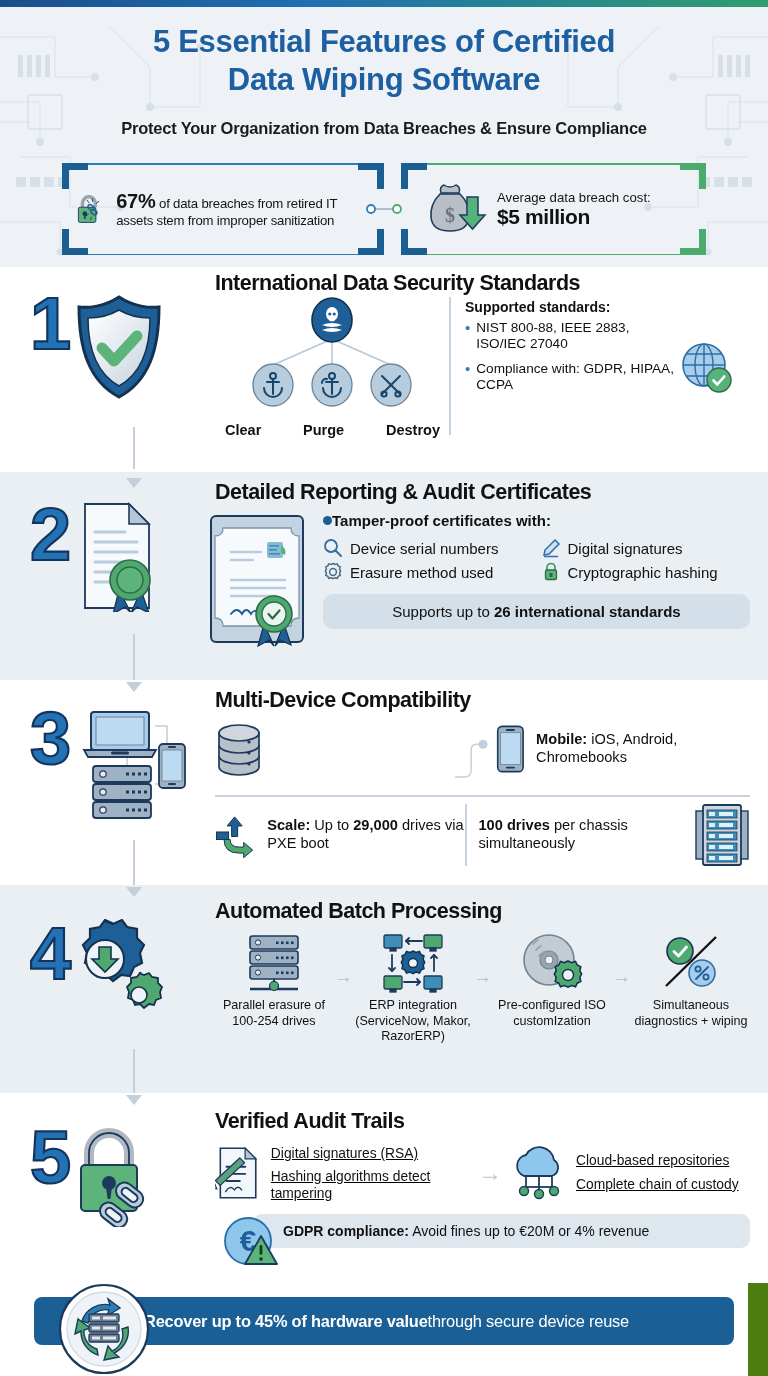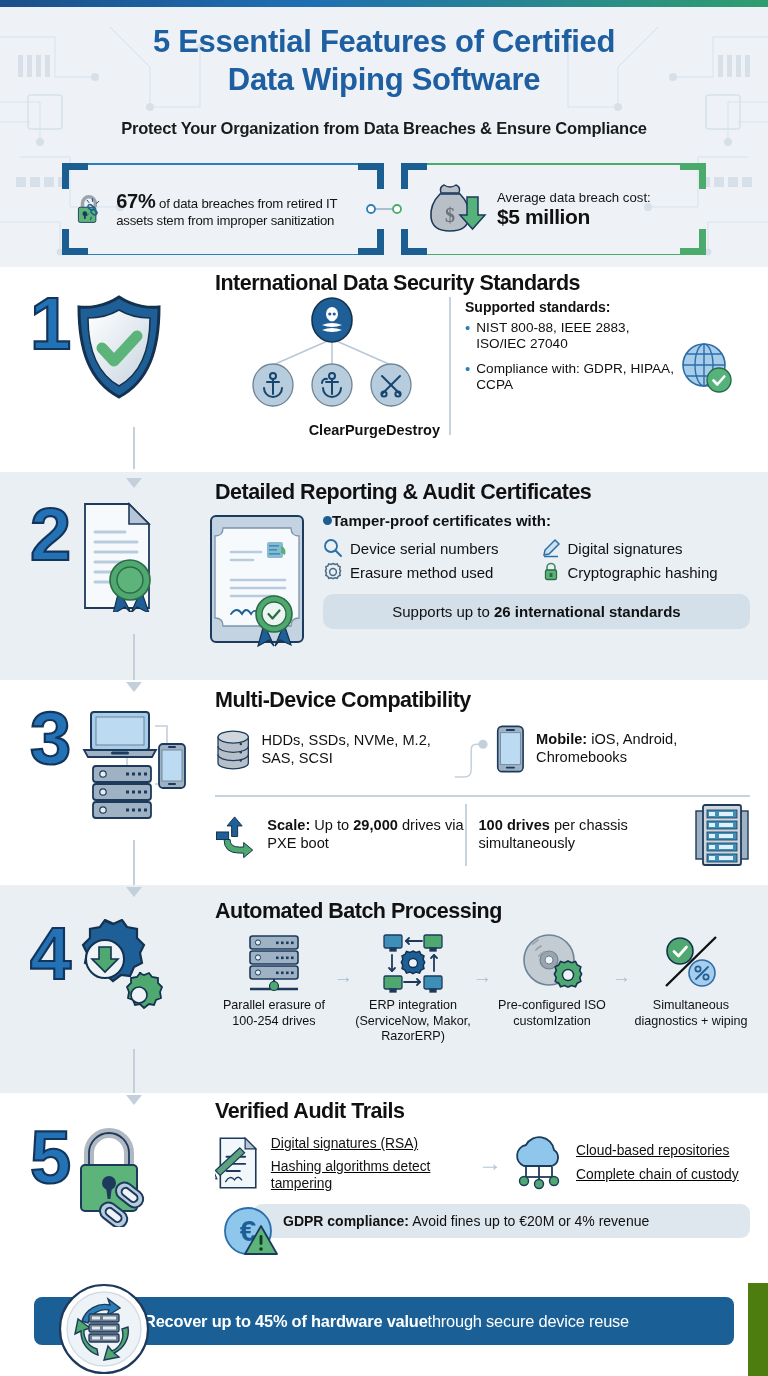--- a/index.html
+++ b/index.html
@@ -349,21 +349,21 @@
         <g>
           <ellipse cx="166" cy="90" rx="20" ry="21" fill="#b7ccdd" stroke="#6d8496" stroke-width="1.3"></ellipse>
           <g stroke="#16456e" stroke-width="2" fill="none" stroke-linecap="round" transform="translate(166,90)">
             <line x1="-9" y1="-9" x2="9" y2="9"></line>
               <line x1="9" y1="-9" x2="-9" y2="9"></line>
             <circle cx="-7" cy="9" r="2.6"></circle>
               <circle cx="7" cy="9" r="2.6"></circle>
           </g>
         </g>
       </svg>
-      <div style="position:absolute; left:10px; top:155px; width:215px; display:flex; justify-content:flex-end">
+      <div style="position:absolute; left:10px; top:155px; width:215px; display:flex; justify-content:space-between">
         <div class="node-lab">Clear</div>
         <div class="node-lab">Purge</div>
         <div class="node-lab">Destroy</div>
       </div>
 
       <div class="vdiv" style="left:234px; top:30px; height:138px"></div>
 
       <div class="std-block">
         <div class="std-head">Supported standards:</div>
         <div class="bullet">
@@ -543,21 +543,20 @@
             <g fill="#b7c0c9" stroke="#1d3a5c" stroke-width="1.7">
               <path d="M4 12 v34 a20 8 0 0 0 40 0 v-34 z"></path>
               <ellipse cx="24" cy="12" rx="20" ry="8" fill="#cfd6dd"></ellipse>
               <path d="M4 24 a20 8 0 0 0 40 0" fill="none"></path>
                 <path d="M4 35 a20 8 0 0 0 40 0" fill="none"></path>
             </g>
             <circle cx="34" cy="21" r="1.6" fill="#1d3a5c"></circle>
               <circle cx="34" cy="32" r="1.6" fill="#1d3a5c"></circle>
               <circle cx="34" cy="43" r="1.6" fill="#1d3a5c"></circle>
           </svg>
-          <div class="txt3">HDDs, SSDs, NVMe, M.2, SAS, SCSI</div>
         </div>
 
         <svg width="40" height="60" viewBox="0 0 40 60" style="margin-top:6px">
           <path d="M2 52 h10 q8 0 8 -8 v-22 q0 -6 6 -6 h6" fill="none" stroke="#c3d0dc" stroke-width="1.6"></path>
           <circle cx="33" cy="16" r="5" fill="#c3d0dc"></circle>
         </svg>
 
         <div class="row3">
           <svg width="34" height="56" viewBox="0 0 34 56">
             <rect x="3" y="3" width="28" height="50" rx="5" fill="#9fb2c4" stroke="#1d3a5c" stroke-width="1.8"></rect>
@@ -754,21 +753,21 @@
           <rect x="0" y="0" width="30" height="17" rx="8.5"></rect>
           <rect x="6" y="4.5" width="18" height="8" rx="4" fill="#eef3f8"></rect>
         </g>
         <g transform="translate(40,76) rotate(38)" stroke="#1d3a5c" stroke-width="2" fill="#b7ccdd">
           <rect x="0" y="0" width="30" height="17" rx="8.5"></rect>
           <rect x="6" y="4.5" width="18" height="8" rx="4" fill="#eef3f8"></rect>
         </g>
       </svg>
     </div>
 
-    <div class="content" style="padding-top:6px">
+    <div class="content" style="padding-top:16px">
       <div class="sec-title">Verified Audit Trails</div>
 
       <div style="display:flex; align-items:center; margin-top:8px">
         <div class="row5" style="width:255px">
           <svg width="54" height="62" viewBox="0 0 54 62">
             <path d="M6 3 h28 l12 12 v44 h-40 z" fill="#f2f7fb" stroke="#1d3a5c" stroke-width="1.8"></path>
             <path d="M34 3 v12 h12 z" fill="#b7c6d6" stroke="#1d3a5c" stroke-width="1.4"></path>
             <g stroke="#1d3a5c" stroke-width="2.2" stroke-linecap="round">
               <line x1="13" y1="24" x2="34" y2="24"></line>
                 <line x1="13" y1="32" x2="34" y2="32"></line>

